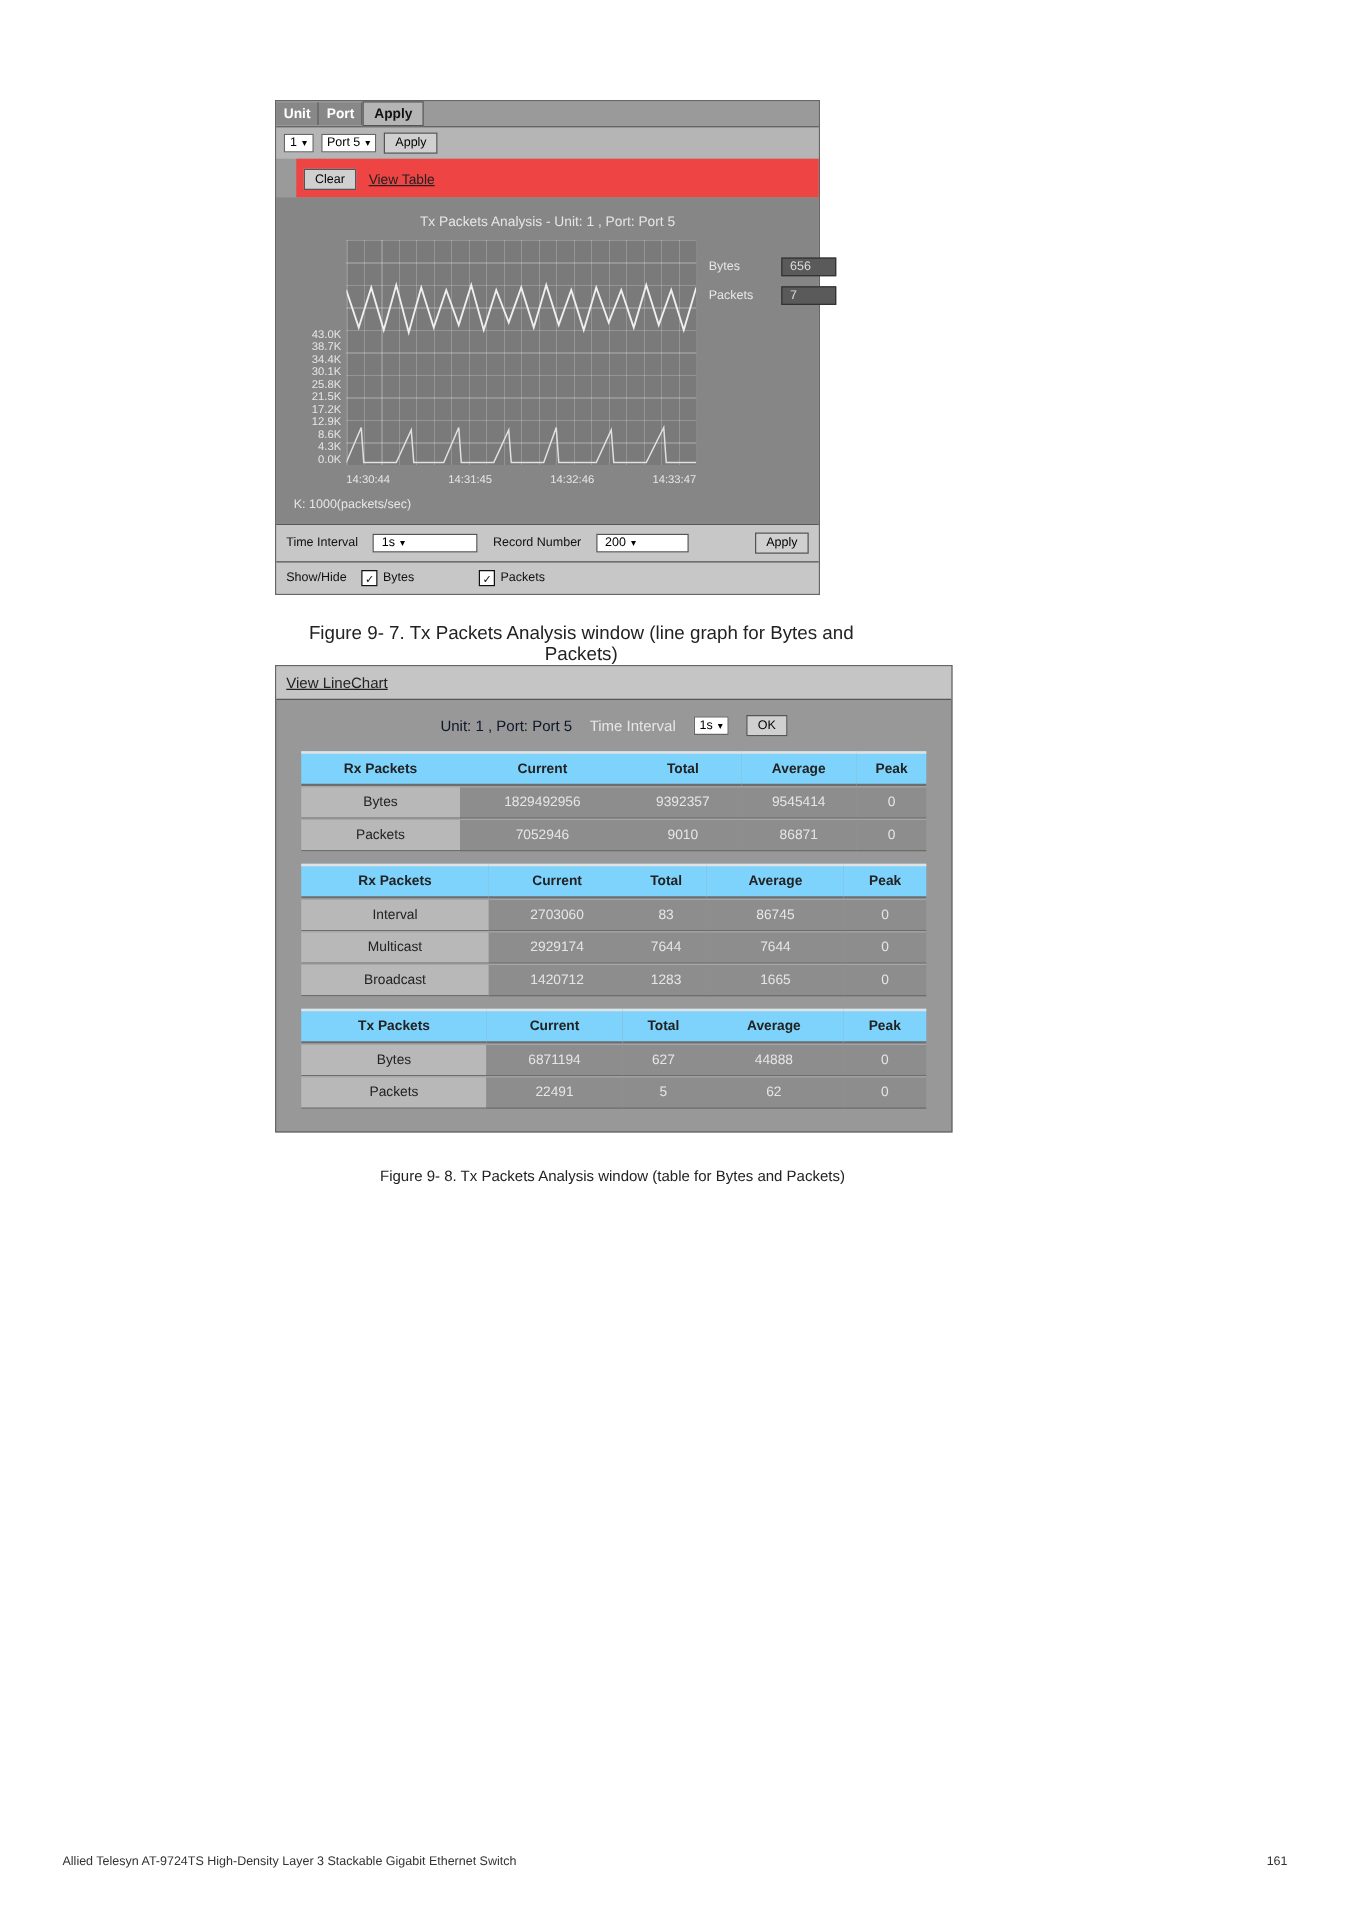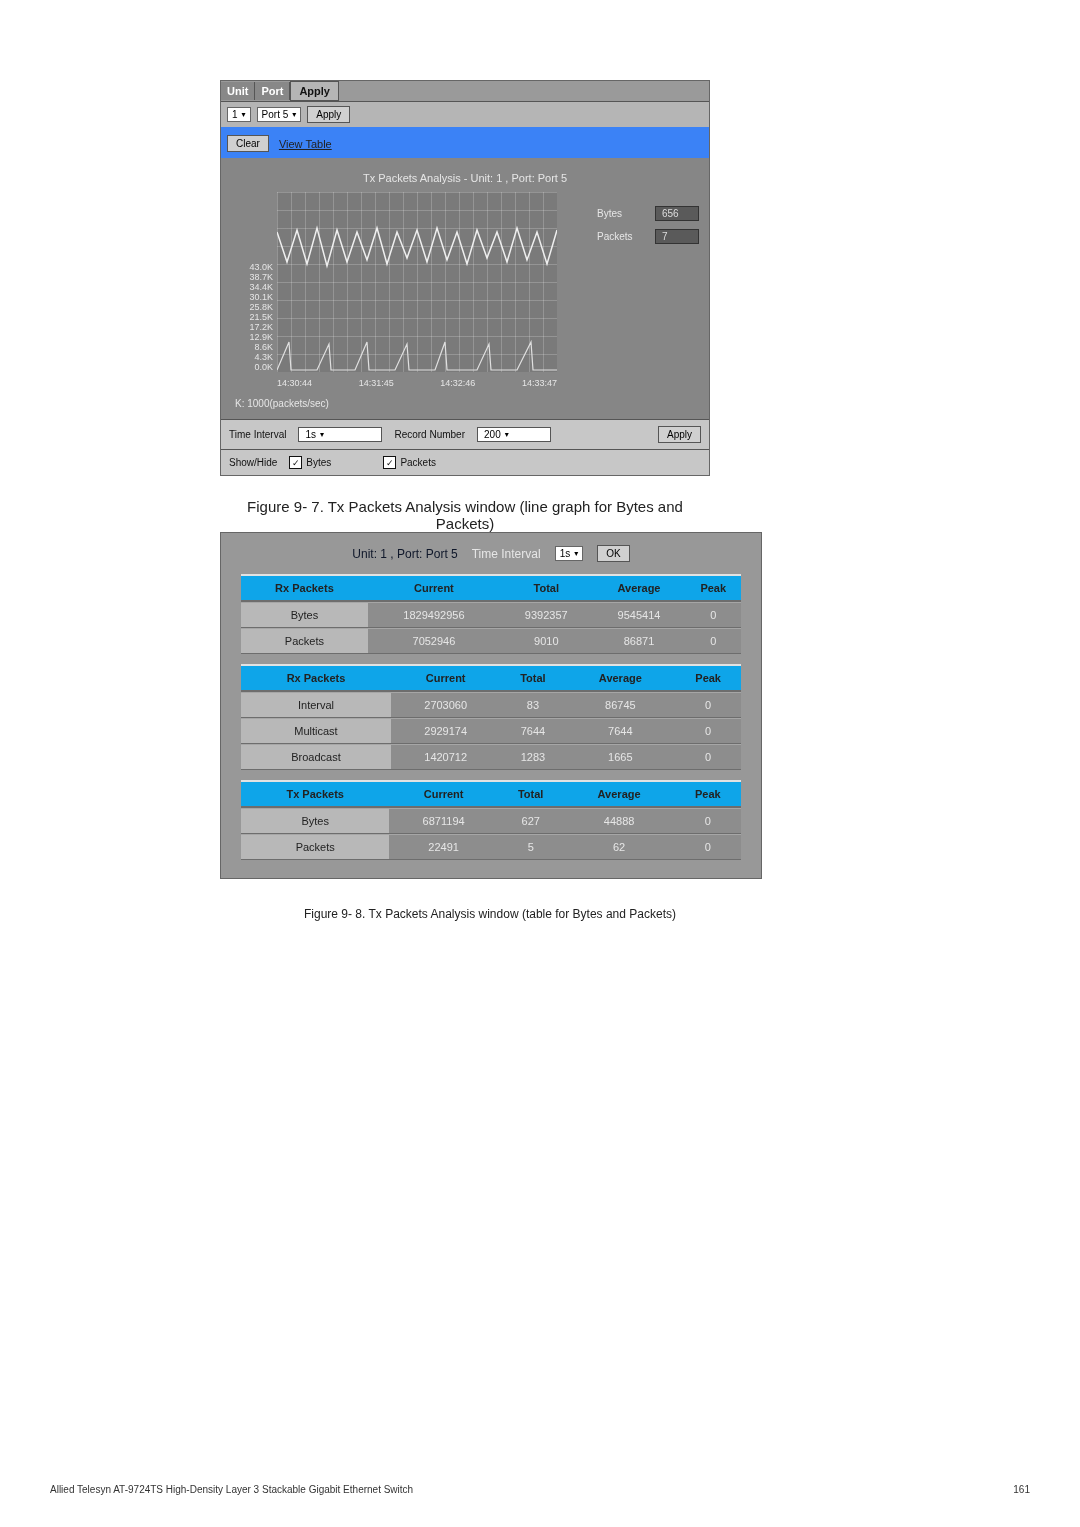--- a/index.html
+++ b/index.html
@@ -13,21 +13,21 @@
   .page {
     width: 1080px;
     height: 1527px;
     position: relative;
     box-sizing: border-box;
     padding: 80px 50px 30px 50px;
   }
   
   .fig1-wrap { margin-left:170px; }
   .fig1 {
-    width: 490px;
+    width: 436px;
     border: 1px solid #666;
     background: #999;
     font-size: 11px;
     color: #eee;
     box-sizing: border-box;
   }
   .fig1-top {
     background: #9a9a9a;
     padding:0;
   }
@@ -53,23 +53,23 @@
   .sel {
     background:#fff; color:#000; border:1px solid #666; padding:1px 4px; font-size:10px;
     display:inline-flex; align-items:center; gap:4px;
   }
   .sel::after { content:"▾"; font-size:8px; color:#000;}
   .btn {
     background:#d0d0d0; color:#000; border:1px solid #555; padding:2px 8px; font-size:10px;
   }
   .hdr-row3 {
     padding:8px 6px 6px 6px;
-    background:#3b82f6;
+    background:#ef4444;
     color:#111;
-    display:flex; gap:10px; align-items:center;
+    display:flex; gap:10px; align-items:center;margin-left:16px;
   }
   .linklike { text-decoration:underline; color:#222;}
   .chart-area {
     background:#868686;
     padding:10px 10px 6px 10px;
     position:relative;
   }
   .chart-title { text-align:center; color:#e6e6e6; font-size:11px; padding:4px 0 8px 0;}
   .chart-body { display:flex; gap:10px;}
   .chart-left { display:flex; flex-direction:column;}
@@ -130,21 +130,21 @@
   }
   .fig2 .top .u { text-decoration:underline;}
   .fig2 .titlebar {
     text-align:center; padding:12px 0;
     display:flex; justify-content:center; align-items:center; gap:14px;
     font-size:12px;
   }
   .fig2 .titlebar .label-strong{ color:#0f172a; font-weight:normal;}
   .tbl { width:500px; margin:0 auto 10px auto; border-collapse:separate; border-spacing:0;}
   .tbl thead td {
-    background:#0ea5e9; color:#222; font-weight:bold; padding:6px 0; text-align:center; font-size:11px;
+    background:#7dd3fc; color:#222; font-weight:bold; padding:6px 0; text-align:center; font-size:11px;
     border-top:2px solid #e2e2e2; border-bottom:2px solid #6d6d6d;
   }
   .tbl tbody td {
     background:#8d8d8d; color:#e6e6e6; padding:6px 0; text-align:center; font-size:11px;
     border-top:1px solid #a6a6a6; border-bottom:1px solid #6d6d6d;
   }
   .tbl tbody td.rowhead {
     background:#b8b8b8; color:#222;
   }
   .fig2-bottom-space { height:8px;}
@@ -246,20 +246,23 @@
           <span>Packets</span>
         </span>
       </div>
     </div>
     <div class="caption">Figure 9- 7. Tx Packets Analysis window (line graph for Bytes and Packets)</div>
   </div>
 
 
   <div class="fig2-wrap">
     <div class="fig2">
+      <div class="top">
+        <span class="u">View LineChart</span>
+      </div>
       <div class="titlebar">
         <span class="label-strong">Unit: 1 , Port: Port 5</span>
         <span>Time Interval</span>
         <span class="sel" style="background:#fff;color:#000;">1s</span>
         <span class="btn">OK</span>
       </div>
 
       <table class="tbl">
         <thead>
             <tr>

